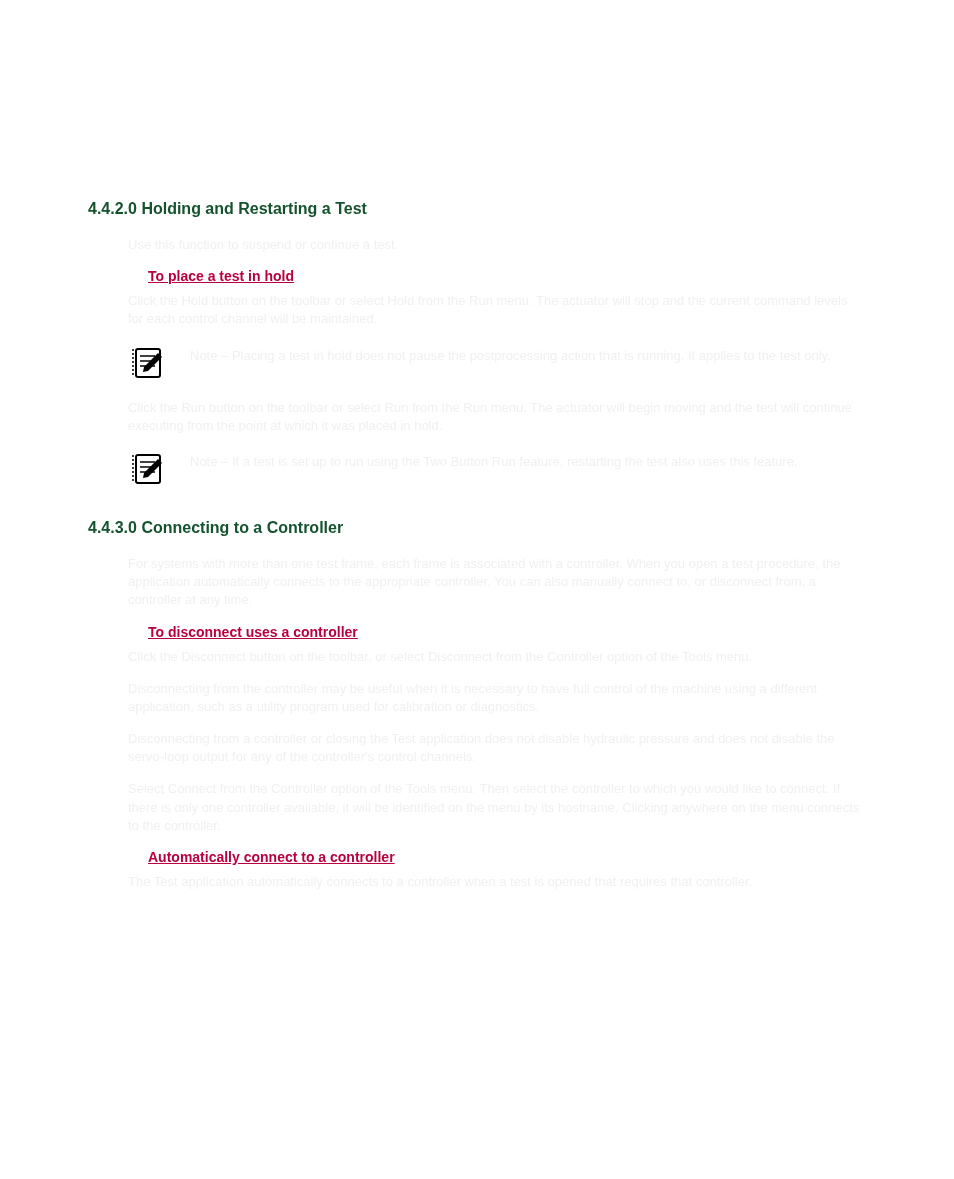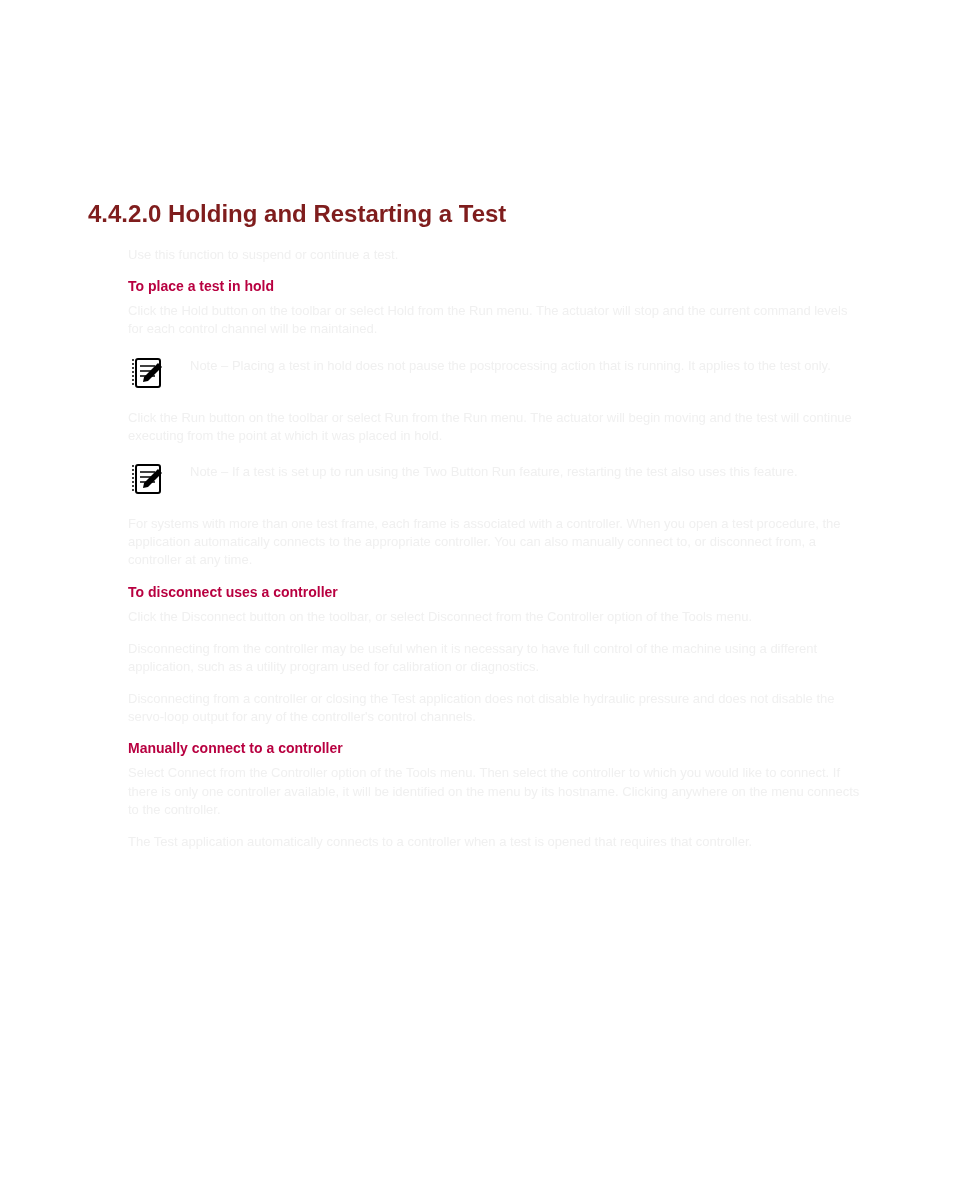--- a/index.html
+++ b/index.html
@@ -6,42 +6,43 @@
     body {
       width: 954px;
       height: 1179px;
       background: #fff;
       font-family: Arial, Helvetica, sans-serif;
       color: #1a1a1a;
       position: relative;
     }
     .page { padding: 60px 88px 60px 88px; }
     .section-heading {
-      color: #7f1d1d;
-      font-size: 24px;
+      color: #14532d;
+      font-size: 16px;
       font-weight: bold;
       margin-top: 140px;
       margin-bottom: 18px;
     }
     .section-heading.first { margin-top: 140px; }
     .section-heading.second { margin-top: 32px; }
     .intro, .body-text {
       font-size: 13px;
       color: #e0e0e0;
       line-height: 1.4;
       margin-left: 40px;
       margin-bottom: 14px;
     }
     .sub-heading {
       color: #b80040;
       font-size: 14px;
       font-weight: bold;
-      margin-left: 40px;
+      margin-left: 60px;
       margin-top: 10px;
       margin-bottom: 8px;
+      text-decoration: underline;
     }
     .note-row {
       display: flex;
       align-items: flex-start;
       margin-left: 40px;
       margin-top: 18px;
       margin-bottom: 18px;
       gap: 24px;
     }
     .note-icon {
@@ -90,25 +91,26 @@
         <rect x="8" y="2" width="24" height="28" rx="2" fill="#fff" stroke="#000" stroke-width="2"></rect>
         <line x1="12" y1="9" x2="27" y2="9" stroke="#000" stroke-width="1.5"></line>
         <line x1="12" y1="14" x2="27" y2="14" stroke="#000" stroke-width="1.5"></line>
         <line x1="12" y1="19" x2="27" y2="19" stroke="#000" stroke-width="1.5"></line>
         <path d="M30 6 l4 4 -14 14 -5 1 1-5 z" fill="#000"></path>
       </svg>
     </span>
     <p class="note-text faint">Note – If a test is set up to run using the Two Button Run feature, restarting the test also uses this feature.</p>
   </div>
 
+  <h2 class="section-heading second">4.4.3.0 Connecting to a Controller</h2>
   <p class="intro faint">For systems with more than one test frame, each frame is associated with a controller. When you open a test procedure, the application automatically connects to the appropriate controller. You can also manually connect to, or disconnect from, a controller at any time.</p>
 
   <h3 class="sub-heading">To disconnect uses a controller</h3>
   <p class="body-text faint">Click the Disconnect button on the toolbar, or select Disconnect from the Controller option of the Tools menu.</p>
   <p class="body-text faint">Disconnecting from the controller may be useful when it is necessary to have full control of the machine using a different application, such as a utility program used for calibration or diagnostics.</p>
   <p class="body-text faint">Disconnecting from a controller or closing the Test application does not disable hydraulic pressure and does not disable the servo-loop output for any of the controller's control channels.</p>
 
-  <h3 class="sub-heading">Manually connect to a controller</h3>
   <p class="body-text faint">Select Connect from the Controller option of the Tools menu. Then select the controller to which you would like to connect. If there is only one controller available, it will be identified on the menu by its hostname. Clicking anywhere on the menu connects to the controller.</p>
 
+  <h3 class="sub-heading">Automatically connect to a controller</h3>
   <p class="body-text faint">The Test application automatically connects to a controller when a test is opened that requires that controller.</p>
 
 </div>
 
 </body></html>

